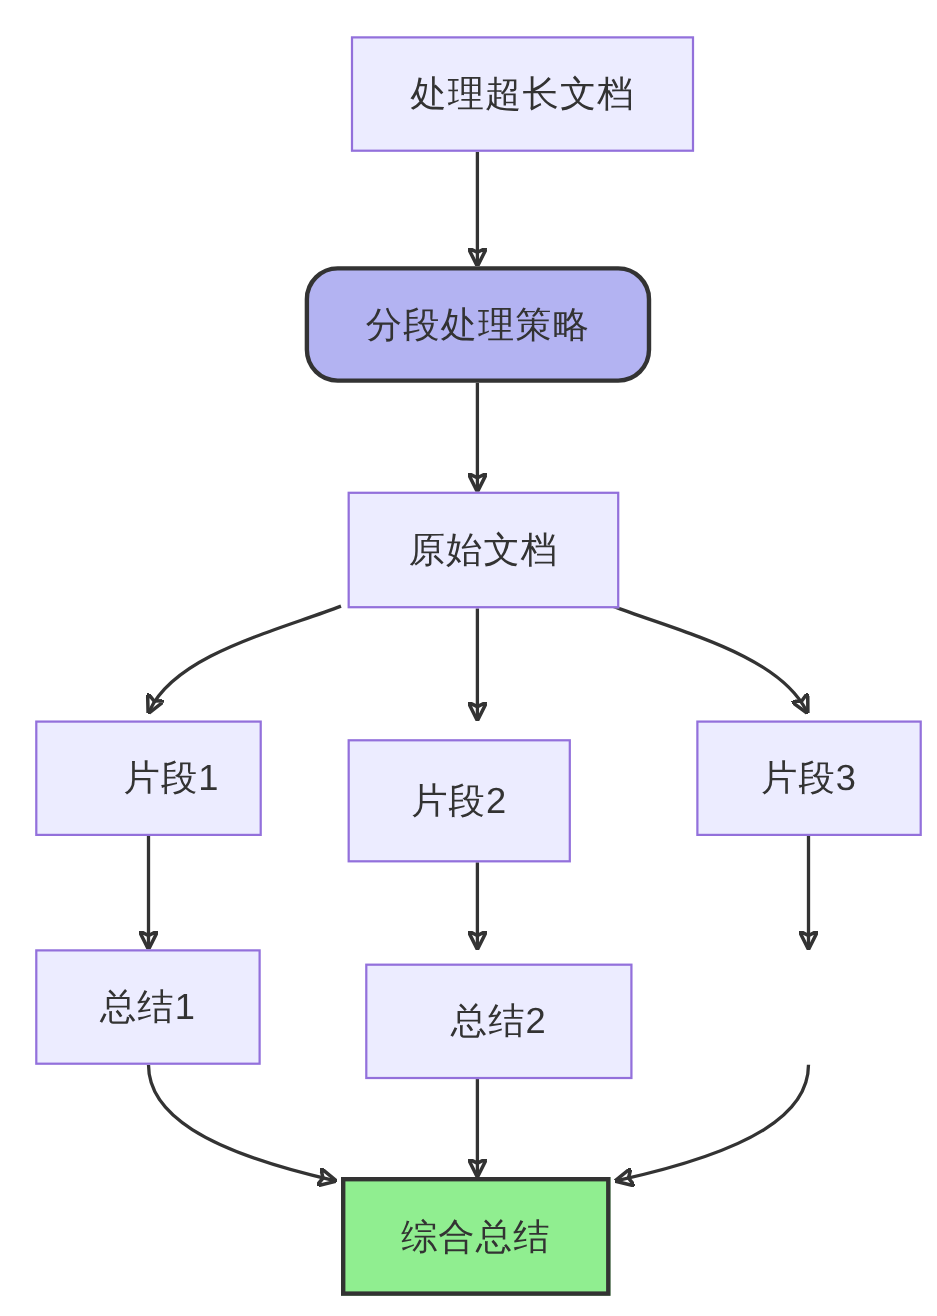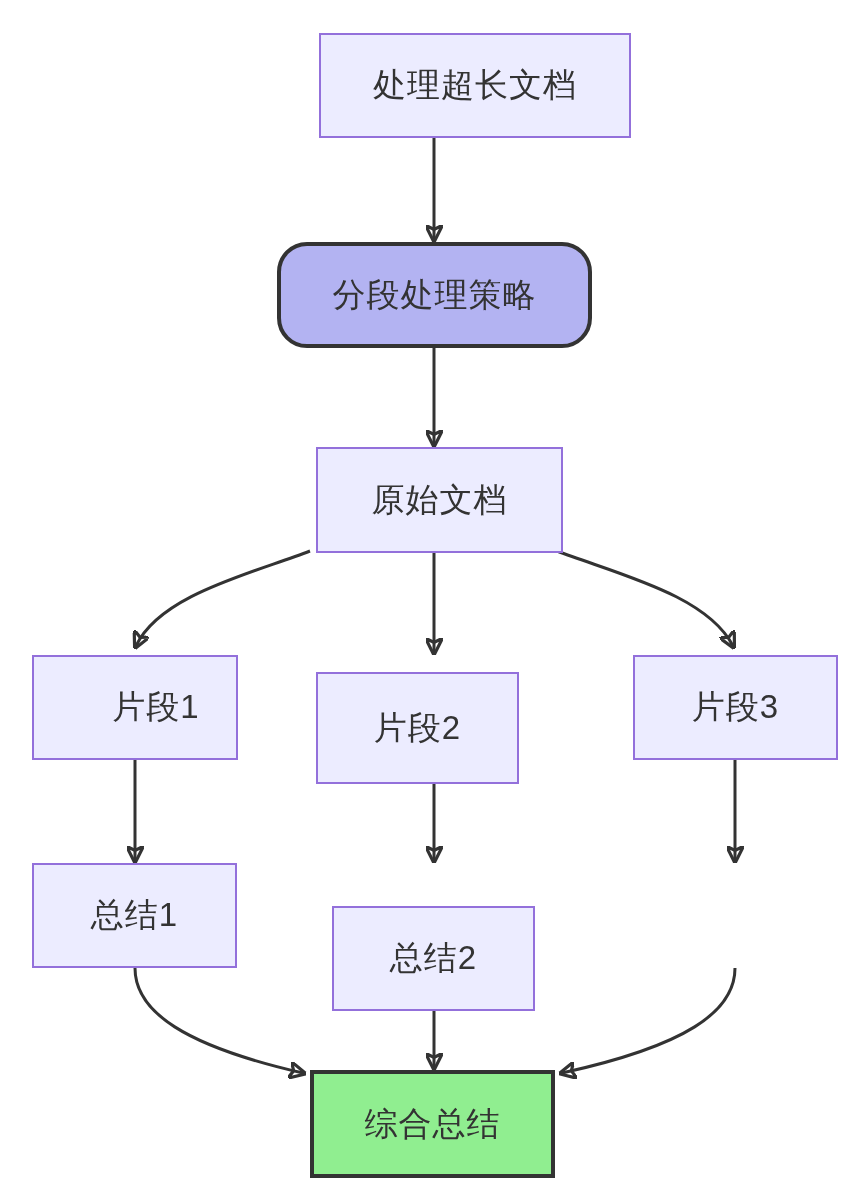--- a/index.html
+++ b/index.html
@@ -44,21 +44,21 @@
     border: 4px solid #333333;
   }
   
   .n-start    { left: 283px; top: 33px;   width: 312px; height: 105px; margin-left: 36px; }
   .n-strategy { left: 277px; top: 242px;  width: 315px; height: 106px; border-radius: 30px; }
   .n-doc      { left: 316px; top: 447px;  width: 247px; height: 106px; }
   .n-chunk1   { left: 32px;  top: 655px;  width: 206px; height: 105px; padding-left: 42px; }
   .n-chunk2   { left: 316px; top: 655px;  width: 203px; height: 112px; margin-top: 17px; }
   .n-chunk3   { left: 633px; top: 655px;  width: 205px; height: 105px; }
   .n-summary1 { left: 32px;  top: 863px;  width: 205px; height: 105px; }
-  .n-summary2 { left: 332px; top: 906px;  width: 203px; height: 105px; text-align: right; }
+  .n-summary2 { left: 332px; top: 876px;  width: 243px; height: 105px; text-align: right; }
   .n-summary3 { left: 633px; top: 863px;  width: 205px; height: 105px; }
   .n-final    { left: 310px; top: 1070px; width: 245px; height: 108px; }
 </style>
 </head>
 <body>
 
 <div class="canvas">
 
   <svg class="edges" viewBox="0 0 852 1196" xmlns="http://www.w3.org/2000/svg">
     <defs>

